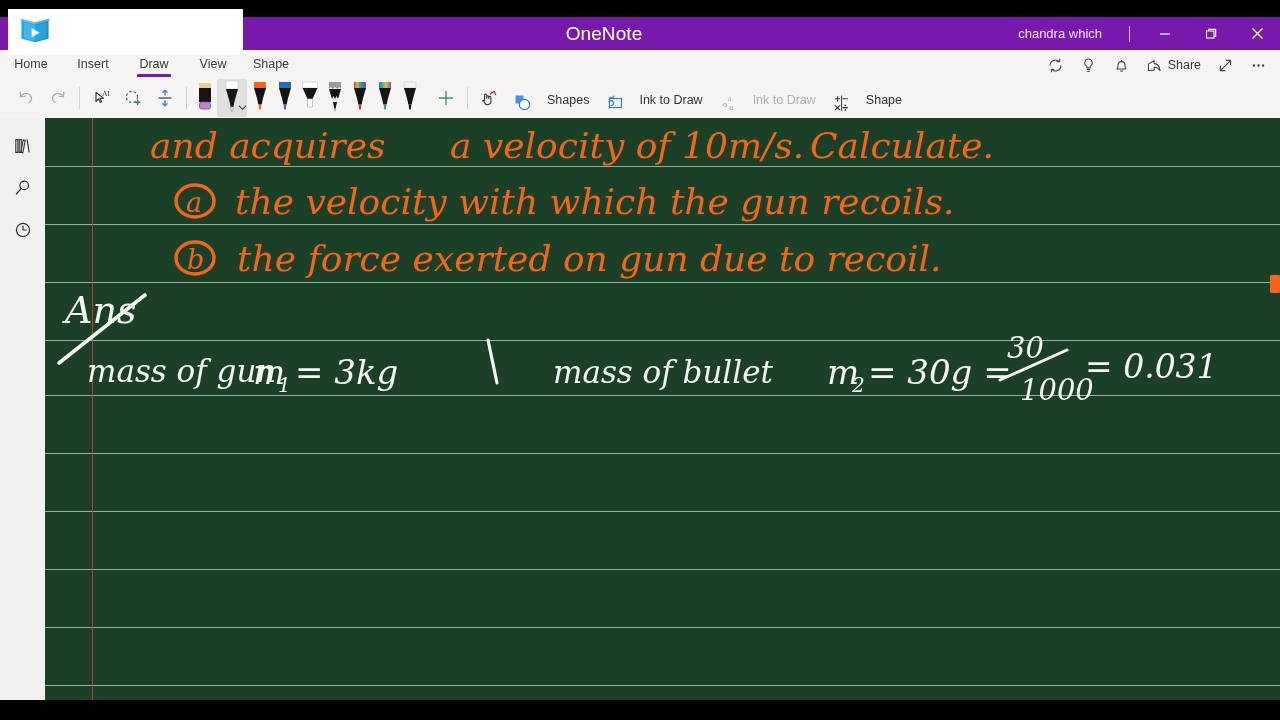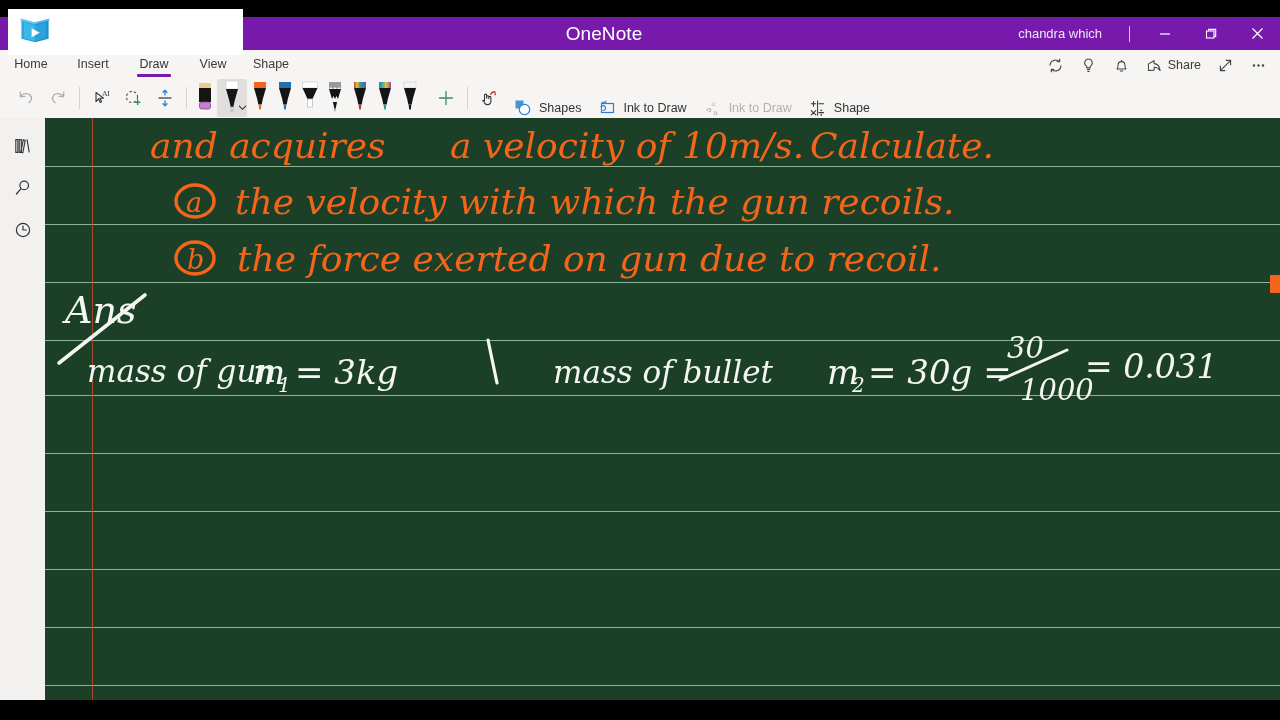--- a/index.html
+++ b/index.html
@@ -80,21 +80,21 @@
     border-radius:3px;color:#b91c1c;
   }
   .tb-btn.disabled{opacity:.4;}
   .sep{width:1px;height:22px;background:#d6d4d2;margin:0 5px;}
   .pen{
     position:relative;width:25px;height:38px;display:flex;align-items:flex-start;justify-content:center;
   }
   .pen.selected{background:#e1dfdd;border-radius:2px;}
   .pen svg{display:block;}
   .tb-label{
-    display:flex;align-items:center;gap:6px;height:30px;padding:0 8px;
+    display:flex;gap:14px;height:30px;padding:0 8px;
     font-size:12.5px;color:#333;border-radius:3px;margin-top:20px;
   }
   .tb-label.disabled{color:#b3b0ad;}
 
   
   .left-rail{
     position:absolute;left:0;top:118px;width:45px;height:582px;background:#f2f1f0;
     display:flex;flex-direction:column;align-items:center;padding-top:10px;box-sizing:border-box;
   }
   .rail-btn{

